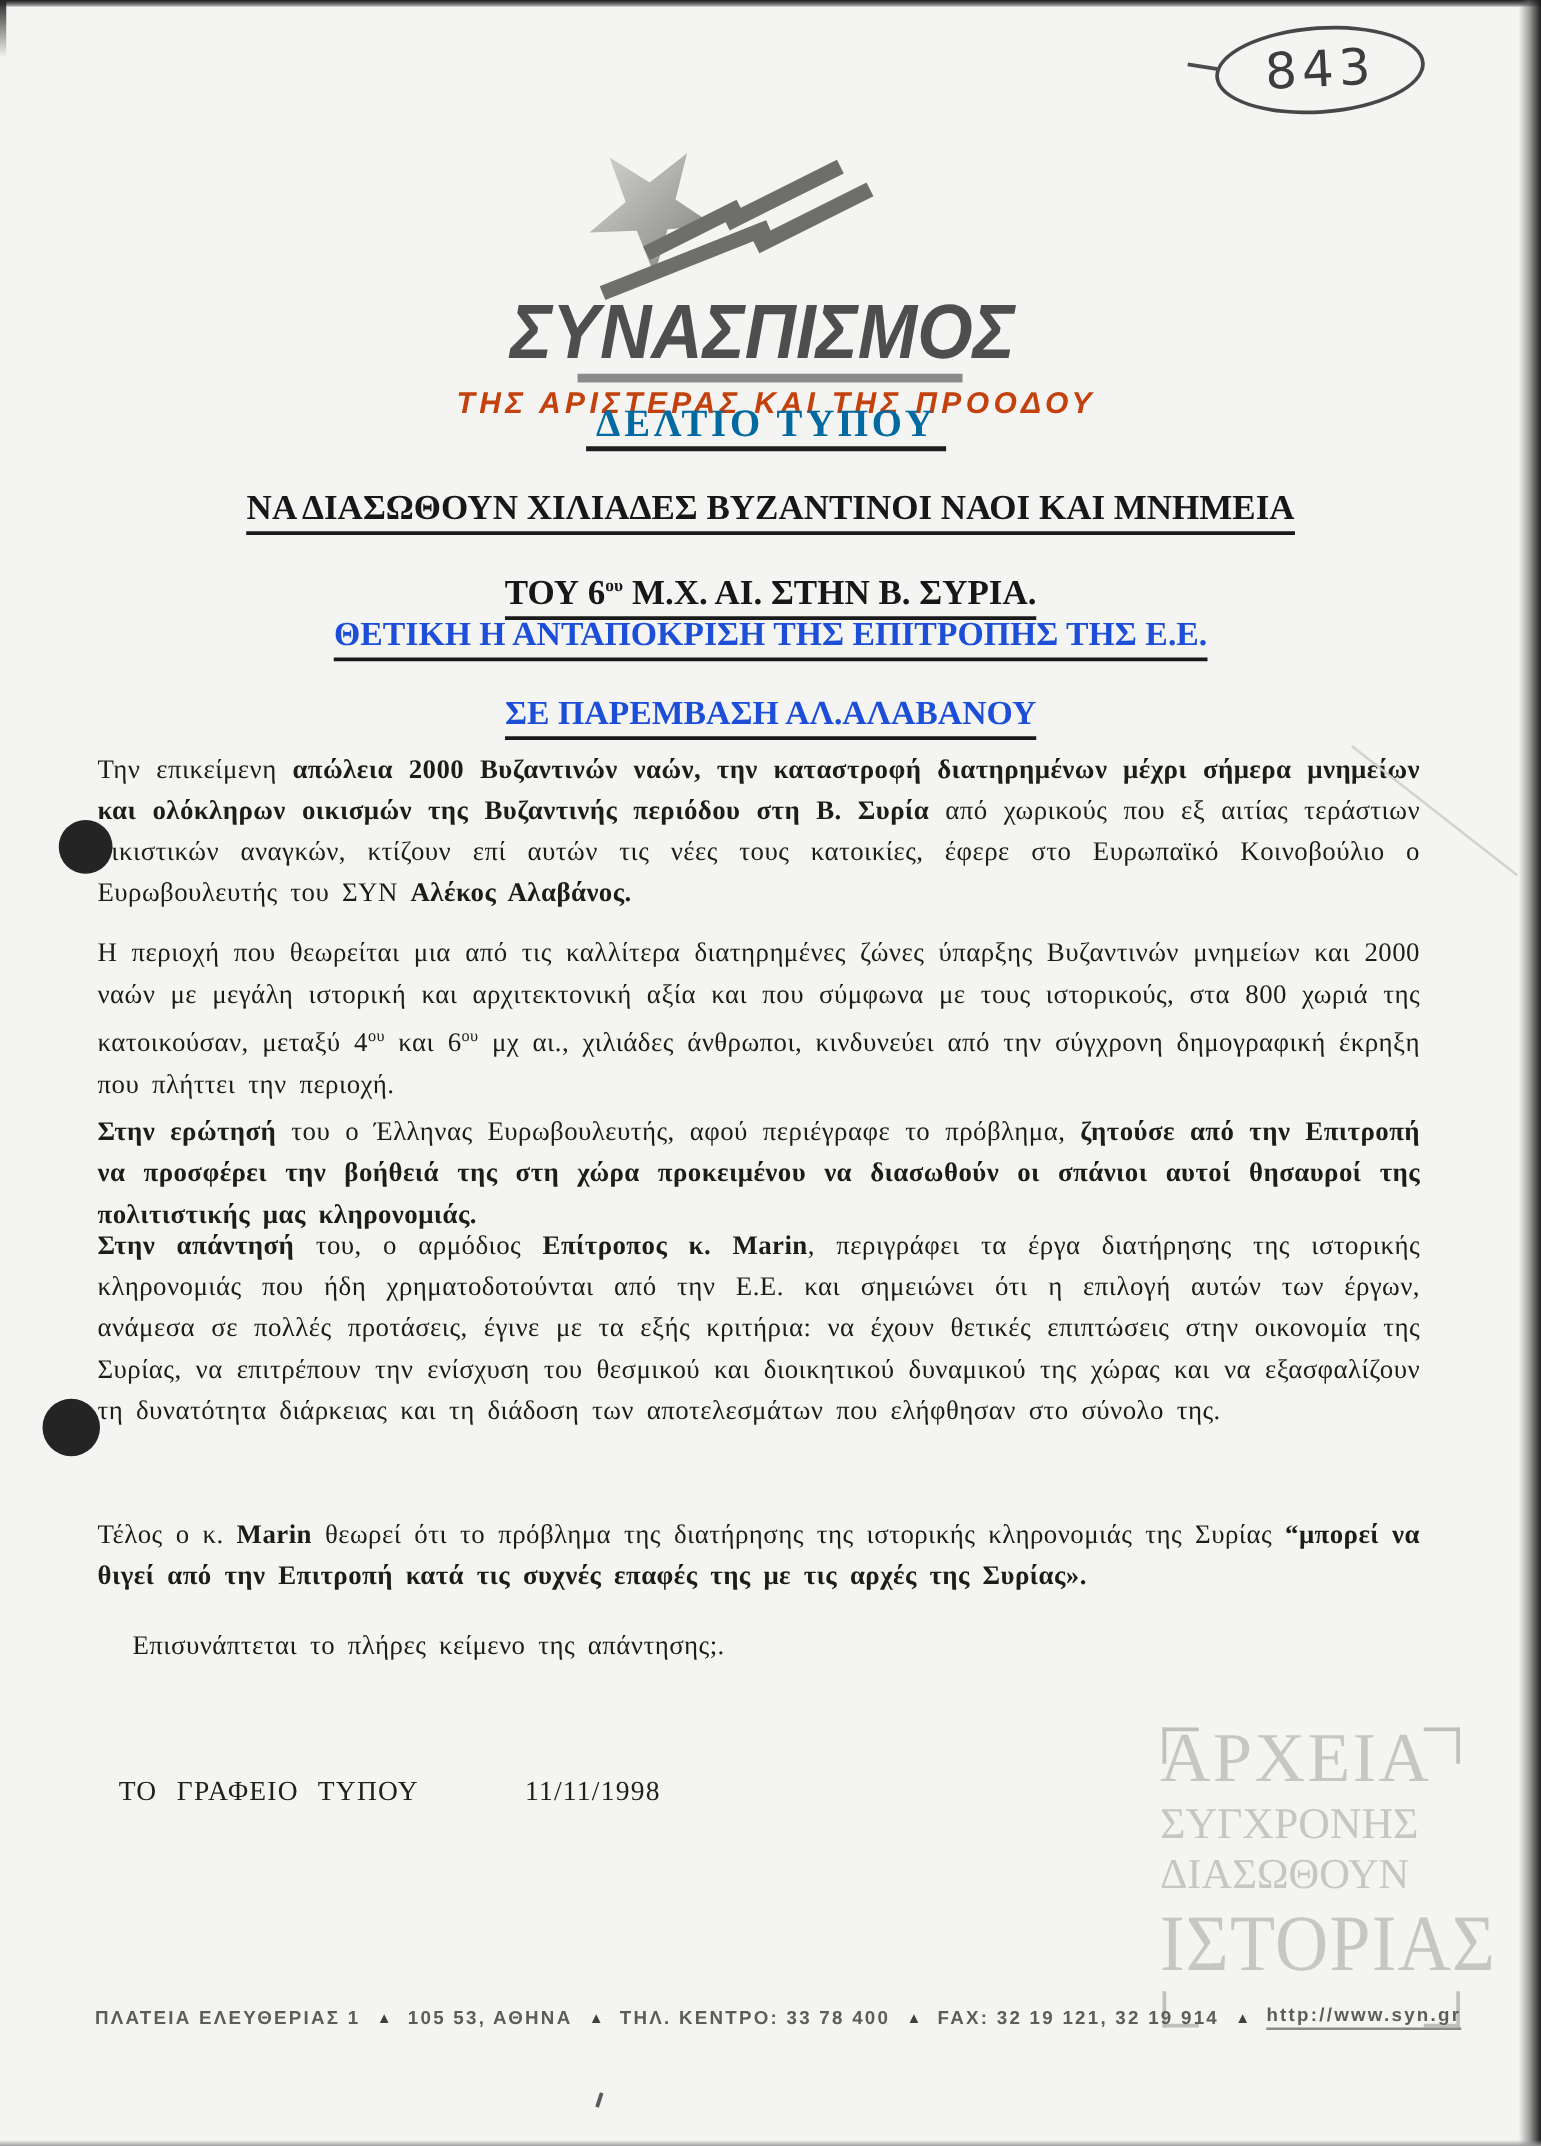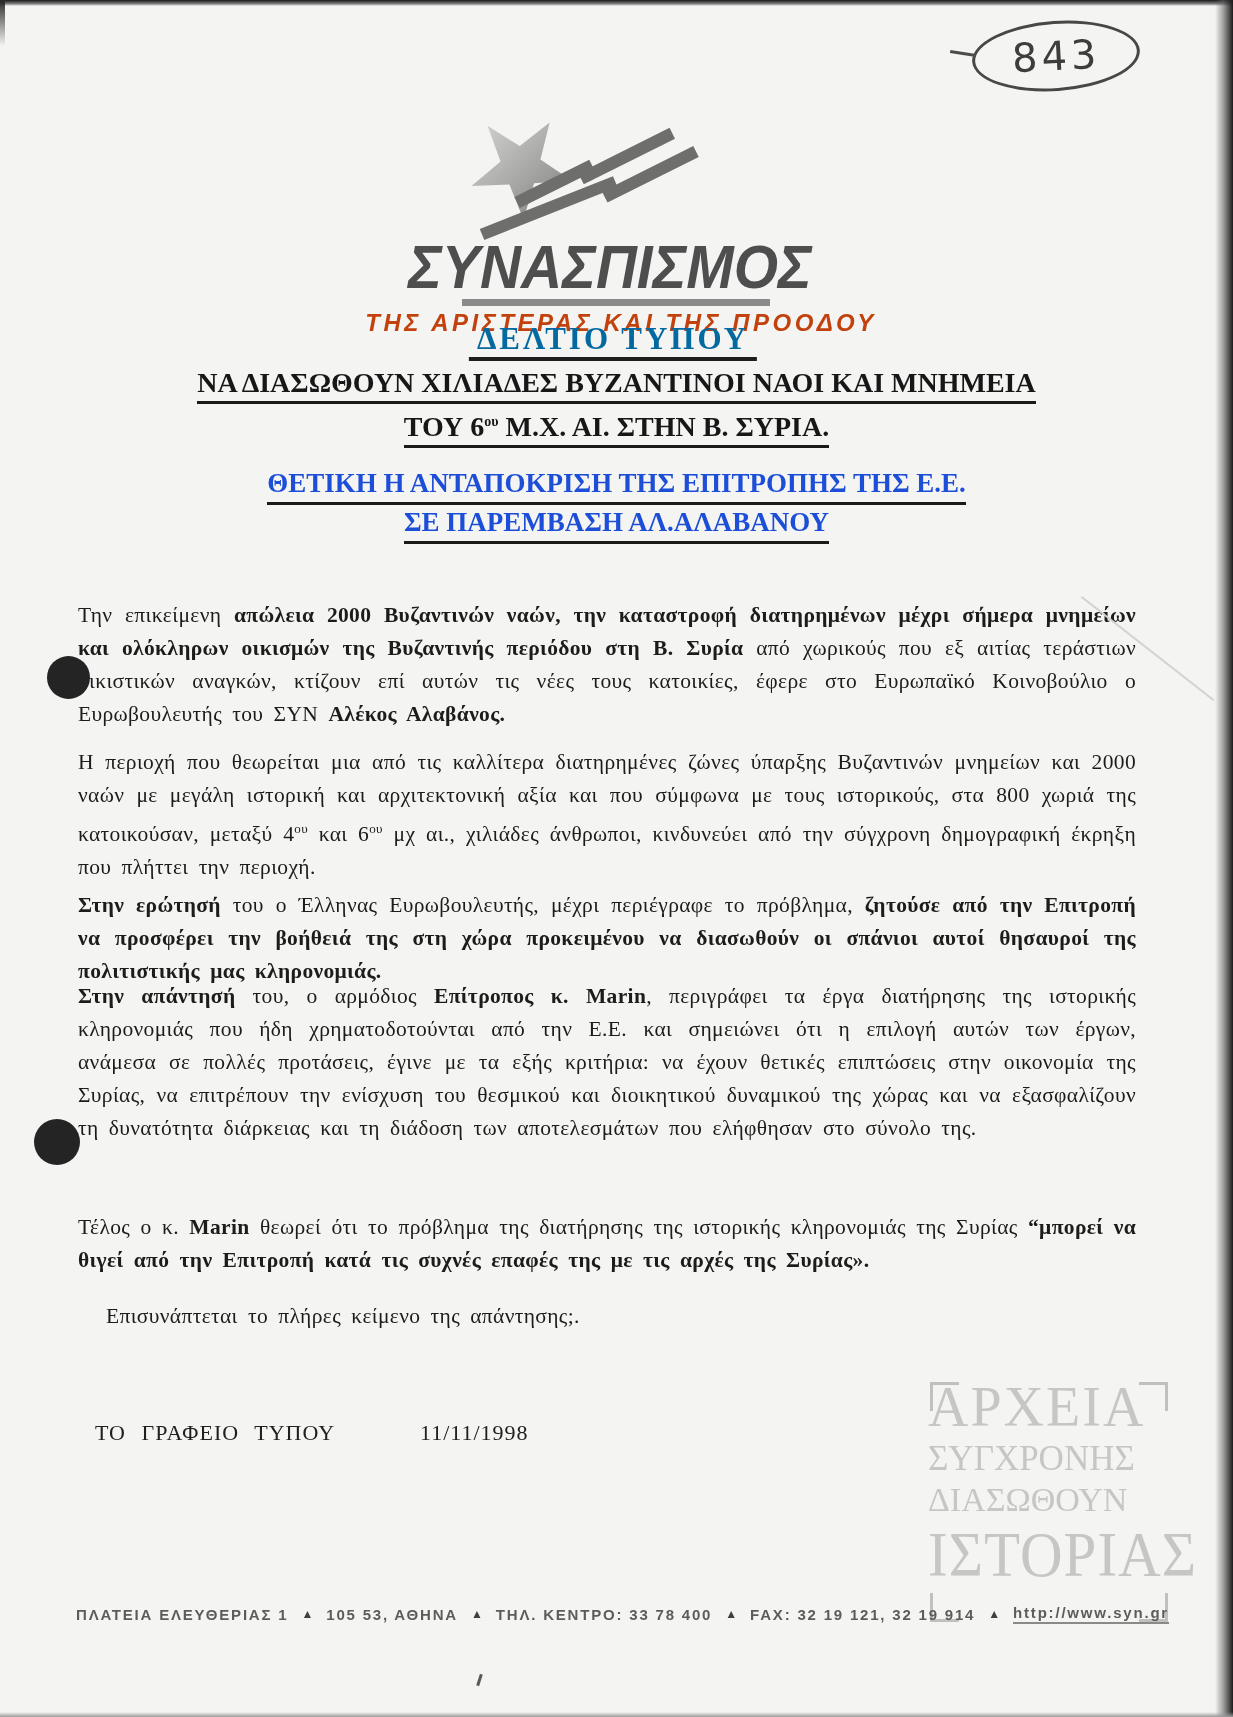--- a/index.html
+++ b/index.html
@@ -43,21 +43,21 @@
     font-size:24px;letter-spacing:3.5px;color:#c2410c;white-space:nowrap;z-index:1;}
   .doctype{position:absolute;top:321px;left:613px;transform:translateX(-50%);z-index:2;}
   .doctype span{font-family:"Liberation Serif",serif;font-weight:bold;font-size:31px;
     letter-spacing:3px;color:#0369a1;border-bottom:4px solid #1e1e1e;padding:0 8px 1px 8px;
     white-space:nowrap;}
 
   
   .headline{position:absolute;left:0;width:1233px;text-align:center;font-weight:bold;}
   .h-main{top:365px;font-size:28px;line-height:35px;color:#171717;}
   .h-sub{top:466px;font-size:27px;line-height:35px;color:#1d4ed8;}
-  .u{display:inline-block;border-bottom:3px solid #1a1a1a;padding-bottom:1px;white-space:nowrap;}
+  .u{display:inline-block;border-bottom:3px solid #1a1a1a;padding-bottom:1px;white-space:nowrap;margin-top:24px;}
   .headline sup{font-size:14px;vertical-align:10px;letter-spacing:0;}
 
   
   .p{position:absolute;left:78px;width:1058px;margin:0;text-align:justify;
      font-size:21.5px;line-height:33px;letter-spacing:.35px;word-spacing:4.5px;color:#1c1c1a;}
   .p .b{font-weight:bold;}
   .p sup{font-size:13px;vertical-align:8px;}
   #p1{top:599px;} #p2{top:746px;} #p3{top:889px;} #p4{top:980px;}
   #p5{top:1211px;} #p6{top:1300px;margin-left:28px;}
 
@@ -131,21 +131,21 @@
   </div>
   <div class="headline h-sub">
     <div><span class="u">ΘΕΤΙΚΗ Η ΑΝΤΑΠΟΚΡΙΣΗ ΤΗΣ ΕΠΙΤΡΟΠΗΣ ΤΗΣ Ε.Ε.</span></div>
     <div><span class="u">ΣΕ ΠΑΡΕΜΒΑΣΗ  ΑΛ.ΑΛΑΒΑΝΟΥ</span></div>
   </div>
 
   <p class="p" id="p1"><span>Την επικείμενη </span><span class="b">απώλεια 2000 Βυζαντινών ναών,  την καταστροφή διατηρημένων μέχρι σήμερα μνημείων και ολόκληρων οικισμών της Βυζαντινής περιόδου  στη Β. Συρία</span><span> από χωρικούς που εξ αιτίας τεράστιων οικιστικών αναγκών, κτίζουν  επί αυτών τις νέες τους κατοικίες, έφερε στο Ευρωπαϊκό Κοινοβούλιο ο Ευρωβουλευτής του ΣΥΝ </span><span class="b">Αλέκος Αλαβάνος.</span></p>
 
   <p class="p" id="p2"><span>Η περιοχή που θεωρείται μια από τις καλλίτερα διατηρημένες ζώνες ύπαρξης Βυζαντινών μνημείων  και 2000 ναών με μεγάλη ιστορική και αρχιτεκτονική αξία και που  σύμφωνα με τους ιστορικούς, στα 800 χωριά της  κατοικούσαν,   μεταξύ 4</span><sup>ου</sup><span> και 6</span><sup>ου</sup><span> μχ αι., χιλιάδες άνθρωποι, κινδυνεύει από την σύγχρονη δημογραφική έκρηξη που πλήττει την περιοχή.</span></p>
 
-  <p class="p" id="p3"><span class="b">Στην ερώτησή</span><span> του ο Έλληνας Ευρωβουλευτής, μέχρι περιέγραφε το πρόβλημα, </span><span class="b">ζητούσε από την Επιτροπή να προσφέρει την βοήθειά της στη χώρα προκειμένου να διασωθούν οι σπάνιοι αυτοί θησαυροί της πολιτιστικής μας κληρονομιάς.</span></p>
+  <p class="p" id="p3"><span class="b">Στην ερώτησή</span><span> του ο Έλληνας Ευρωβουλευτής, αφού περιέγραφε το πρόβλημα, </span><span class="b">ζητούσε από την Επιτροπή να προσφέρει την βοήθειά της στη χώρα προκειμένου να διασωθούν οι σπάνιοι αυτοί θησαυροί της πολιτιστικής μας κληρονομιάς.</span></p>
 
   <p class="p" id="p4"><span class="b">Στην απάντησή</span><span> του, ο αρμόδιος </span><span class="b">Επίτροπος κ. Marin</span><span>, περιγράφει τα  έργα διατήρησης της ιστορικής κληρονομιάς που ήδη χρηματοδοτούνται από την Ε.Ε. και σημειώνει  ότι η επιλογή  αυτών των έργων, ανάμεσα σε πολλές προτάσεις, έγινε με τα εξής κριτήρια: να έχουν θετικές επιπτώσεις στην οικονομία της Συρίας, να επιτρέπουν την ενίσχυση του θεσμικού και διοικητικού δυναμικού της χώρας και να εξασφαλίζουν τη δυνατότητα διάρκειας και τη διάδοση  των αποτελεσμάτων που ελήφθησαν στο σύνολο της.</span></p>
 
   <p class="p" id="p5"><span>Τέλος ο κ. </span><span class="b">Marin</span><span> θεωρεί ότι το πρόβλημα της διατήρησης της ιστορικής κληρονομιάς της Συρίας </span><span class="b">“μπορεί να θιγεί από την Επιτροπή κατά τις συχνές επαφές της με τις αρχές της Συρίας».</span></p>
 
   <p class="p" id="p6"><span>Επισυνάπτεται το πλήρες κείμενο της απάντησης;.</span></p>
 
   <div class="signoff">
     <span class="office">ΤΟ ΓΡΑΦΕΙΟ ΤΥΠΟΥ</span>
     <span class="date">11/11/1998</span>

